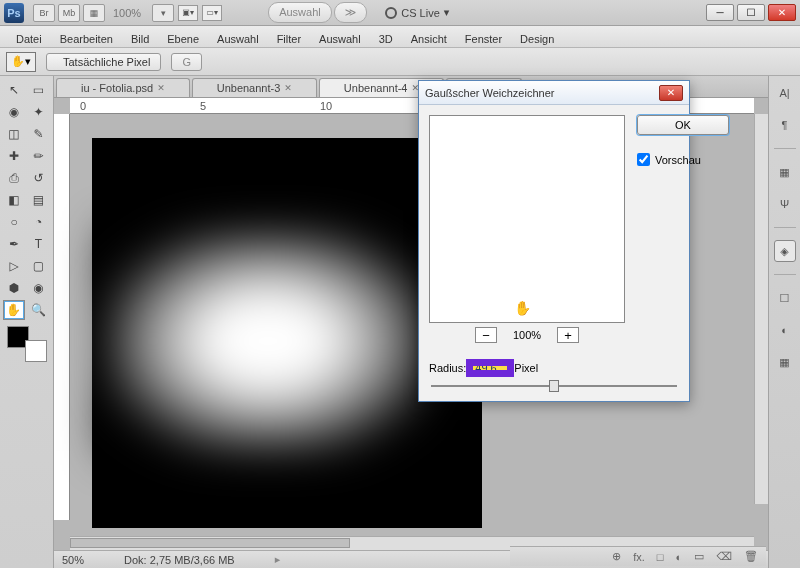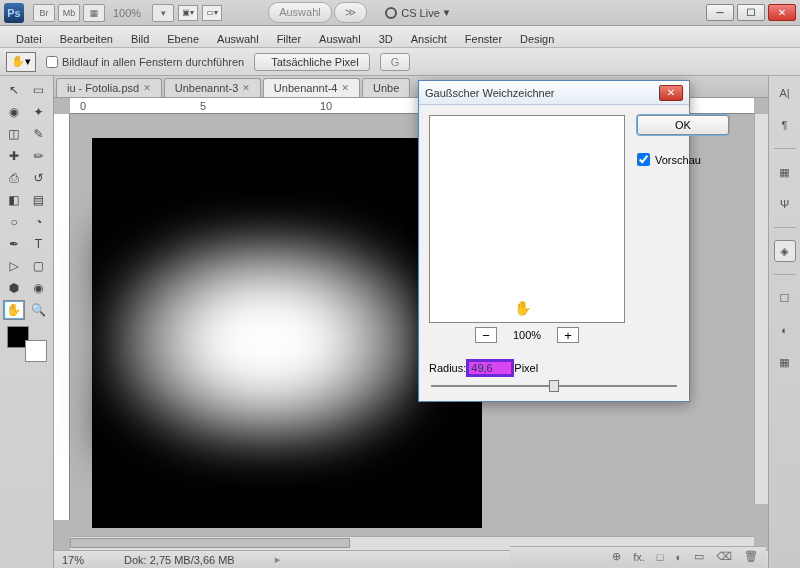--- a/index.html
+++ b/index.html
@@ -47,21 +47,21 @@
 
   
   .rightdock { width:32px; background:linear-gradient(#d5d5d5,#c9c9c9); border-left:1px solid #a2a2a2; display:flex;flex-direction:column;align-items:center; padding:6px 0; gap:10px;}
   .rightdock .dicon{width:22px;height:22px;display:flex;align-items:center;justify-content:center;color:#555;border-radius:3px;}
   .rightdock .dicon.active{background:#e8e8e8;border:1px solid #888;}
   .rightdock .sep{width:22px;height:1px;background:#aaa;margin:2px 0;}
 
   
   .docarea { flex:1; background:#b7b7b7; display:flex;flex-direction:column; position:relative;}
   .tabs { height:22px;background:linear-gradient(#cfcfcf,#c0c0c0);display:flex;align-items:flex-end;padding-left:2px;border-bottom:1px solid #999;}
-  .tab { padding:3px 10px;background:#d9d9d9;border:1px solid #999;border-bottom:none;margin-right:2px;border-radius:3px 3px 0 0; display:flex;align-items:center;gap:4px;color:#444;}
+  .tab { padding:3px 24px;background:#d9d9d9;border:1px solid #999;border-bottom:none;margin-right:2px;border-radius:3px 3px 0 0; display:flex;align-items:center;gap:4px;color:#444;}
   .tab.active{background:#eee;}
   .tab .x{color:#777;font-size:9px;}
   .canvaswrap{flex:1;position:relative;background:#b7b7b7;overflow:hidden;}
   .ruler-top{height:16px;background:#fff;border-bottom:1px solid #888;margin-left:16px;margin-right:14px;position:relative;font-size:8px;color:#555;}
   .ruler-top span{position:absolute;top:2px;}
   .ruler-left{width:16px;background:#fff;border-right:1px solid #888;position:absolute;left:0;top:16px;bottom:16px;}
   .canvas { position:absolute; left:38px; top:40px; width:390px; height:390px; background:#000;}
   .canvas .glow{position:absolute;left:45%;top:52%;width:320px;height:220px;background:radial-gradient(ellipse at center,#fff 0%,#fff 25%,#888 55%,#000 80%);transform:translate(-50%,-50%);filter:blur(22px);}
   .statusbar{height:18px;background:linear-gradient(#e0e0e0,#d0d0d0);border-top:1px solid #aaa;display:flex;align-items:center;padding:0 8px;color:#444;gap:40px;}
   .scrollh{height:14px;background:#dedede;border-top:1px solid #aaa;margin-left:16px;margin-right:14px;position:relative;}
@@ -75,21 +75,21 @@
   .dialog .dbody{padding:10px;display:flex;gap:12px;}
   .dialog .preview{width:196px;height:208px;border:1px solid #888;background:#fff;position:relative;}
   .dialog .zoomctl{display:flex;align-items:center;justify-content:center;gap:16px;margin-top:4px;}
   .dialog .zbtn{width:22px;height:16px;border:1px solid #888;background:#fff;display:flex;align-items:center;justify-content:center;font-size:13px;line-height:1;}
   .dialog .cursor{position:absolute;left:84px;top:184px;font-size:14px;color:#333;}
   .dialog .dside{display:flex;flex-direction:column;gap:6px;}
   .dialog .dbtn{width:92px;height:20px;background:linear-gradient(#fbfbfb,#e7e7e7);border:1px solid #8a8a8a;border-radius:3px;}
   .dialog .dbtn.primary{box-shadow:0 0 0 1px #6fb0e8;}
   .dialog .chk{display:flex;align-items:center;gap:5px;margin-top:12px;}
   .dialog .radiusrow{display:flex;align-items:center;gap:0;padding:6px 10px 2px;}
-  .dialog .radiusrow input{width:48px;height:18px;border:3px solid #6d28d9;padding:0 2px;background:#d946ef;color:#1a3c6b;}
+  .dialog .radiusrow input{width:48px;height:18px;border:7px solid #6d28d9;padding:0 2px;background:#fde047;color:#1a3c6b;}
   .dialog .slider{margin:6px 12px 14px;}
   .dialog .slider .track{height:2px;background:#8a8a8a;position:relative;}
   .dialog .slider .thumb{position:absolute;top:-5px;left:48%;width:10px;height:12px;background:#e4e4e4;border:1px solid #777;}
 
   .layers-status { position:absolute; right:34px; bottom:2px; height:20px;width:256px; background:linear-gradient(#dedede,#cfcfcf);border-top:1px solid #aaa;display:flex;align-items:center;justify-content:flex-end;gap:12px;padding:0 8px;color:#666;}
   .layers-status span{font-size:11px;}
 </style>
 </head>
 <body>
 
@@ -129,24 +129,20 @@
   <div class="m">Filter</div>
   <div class="m">Auswahl</div>
   <div class="m">3D</div>
   <div class="m">Ansicht</div>
   <div class="m">Fenster</div>
   <div class="m">Design</div>
 </div>
 
 <div class="optionbar">
   <div class="handtool">✋▾</div>
-  <label>
-    <input type="checkbox" style="">
-    <span>Bildlauf in allen Fenstern durchführen</span>
-  </label>
   <div class="obtn active">Tatsächliche Pixel</div>
   <div class="obtn">G</div>
 </div>
 
 <div class="main">
 
   <div class="toolbox">
     <div class="toolgrid">
       <div class="tool">↖</div>
       <div class="tool">▭</div>
@@ -205,21 +201,21 @@
       <div class="ruler-left"></div>
       <div class="canvas">
         <div class="glow"></div>
       </div>
       <div class="scrollv"></div>
     </div>
     <div class="scrollh">
         <div class="thumb"></div>
       </div>
     <div class="statusbar">
-      <span>17%</span>
+      <span>50%</span>
       <span>Dok: 2,75 MB/3,66 MB</span>
       <span style="color:#888">▸</span>
     </div>
   </div>
 
   <div class="rightdock">
     <div class="dicon">A|</div>
     <div class="dicon">¶</div>
     <div class="sep"></div>
     <div class="dicon">▦</div>

